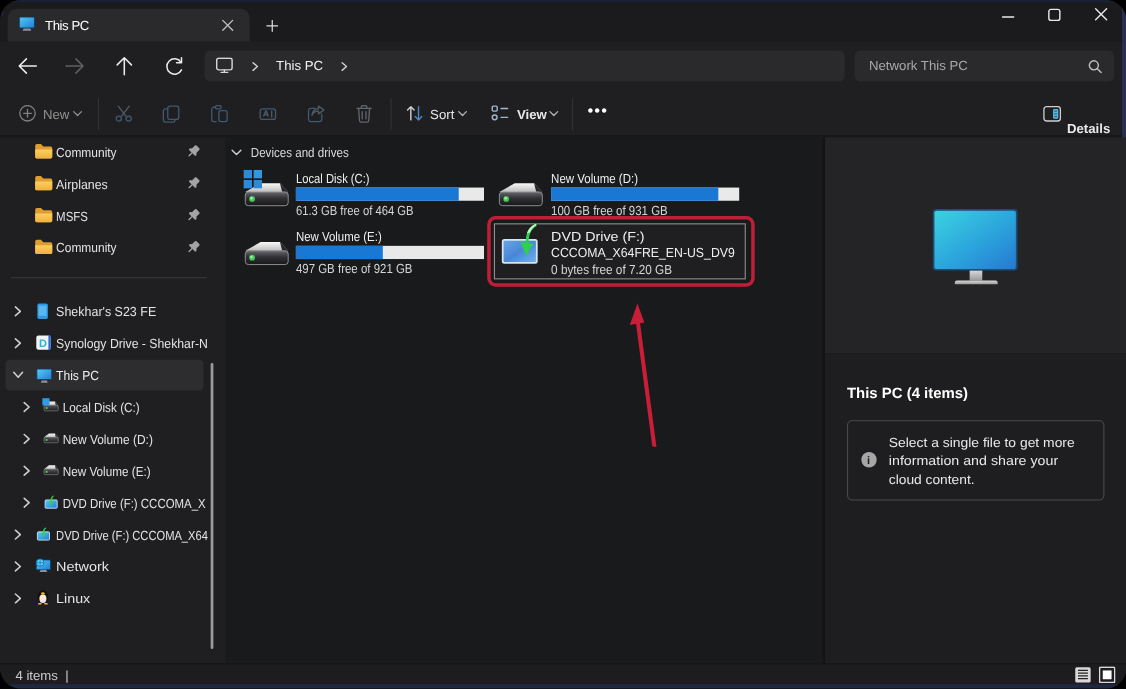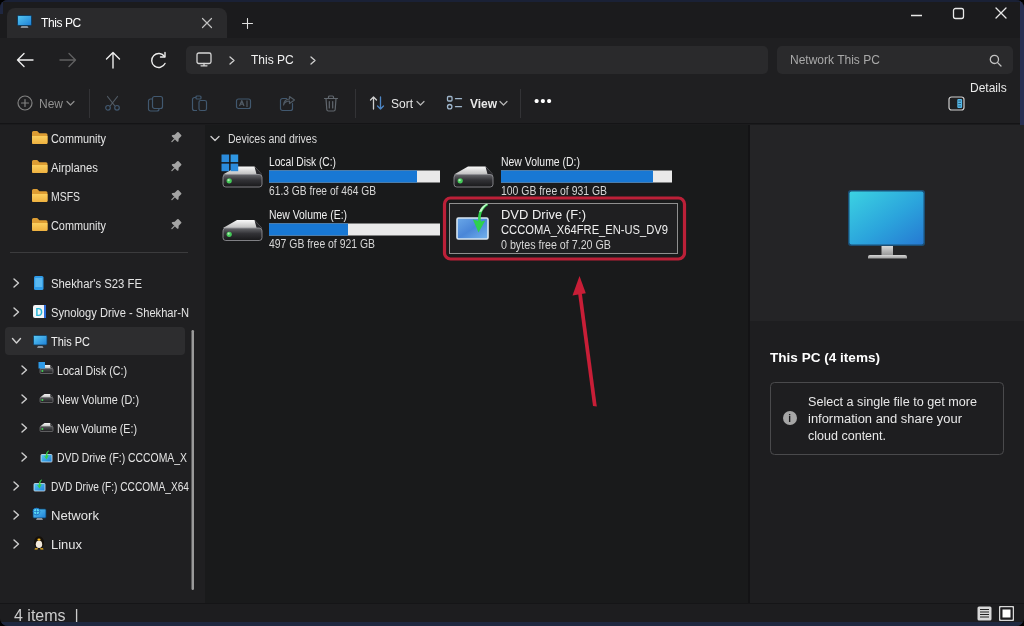--- a/index.html
+++ b/index.html
@@ -1,18 +1,18 @@
 <!DOCTYPE html>
 <html><head>
 <meta charset="utf-8">
 <style>
   * { margin:0; padding:0; box-sizing:border-box; }
   html,body { width:1024px; height:626px; background:#000; overflow:hidden; }
   body { font-family:"Liberation Sans", sans-serif; }
-  #win { position:absolute; inset:0; background:#1b1b1d; border-radius:8px; overflow:hidden; }
+  #win { position:absolute; inset:0; background:#1b1b1d; border-radius:19px; overflow:hidden; }
   .abs { position:absolute; }
   .txt { position:absolute; color:#e6e6e6; font-size:12px; white-space:nowrap; }
 </style>
 </head>
 <body>
 <div id="win">
 
   <div class="abs" style="left:0;top:0;width:1024px;height:38px;background:#1b1b1d;border-top:2px solid #1a2136;"></div>
   <div class="abs" style="left:7px;top:8px;width:220px;height:30px;background:#2a2a2c;border-radius:8px 8px 0 0;"></div>
 
@@ -164,21 +164,21 @@
     <path d="M1 1.5 L4.5 5 L8 1.5" stroke="#b5b5b5" stroke-width="1.2" fill="none" stroke-linecap="round" stroke-linejoin="round"></path>
   </svg>
   <div class="abs" style="left:520px;top:89px;width:1px;height:29px;background:#333336;"></div>
   <div class="txt" style="left:534px;top:92px;color:#ffffff;font-size:15px;letter-spacing:1px;">•••</div>
 
   <svg class="abs" style="left:948px;top:96px" width="17" height="15" viewBox="0 0 17 15">
     <rect x="1" y="1" width="15" height="13" rx="2.5" fill="none" stroke="#cfcfcf" stroke-width="1.2"></rect>
     <rect x="9.3" y="3" width="4.8" height="9" rx="1" fill="#55b8e8"></rect>
       <path d="M10.3 5 L13 5 M10.3 7.5 L13 7.5 M10.3 10 L13 10" stroke="#1a3a50" stroke-width="0.7"></path>
   </svg>
-  <div class="txt" style="left:970px;top:81px;color:#eaeaea;">Details</div>
+  <div class="txt" style="left:970px;top:110px;color:#eaeaea;font-weight:bold;">Details</div>
 
   <div class="abs" style="left:0;top:125px;width:205px;height:478px;background:#1f1f21;"></div>
   <div class="abs" style="left:205px;top:125px;width:545px;height:478px;background:#191a1b;"></div>
   <div class="abs" style="left:750px;top:125px;width:274px;height:196px;background:#242426;"></div>
   <div class="abs" style="left:750px;top:321px;width:274px;height:282px;background:#1e1e20;"></div>
   <div class="abs" style="left:748px;top:125px;width:2px;height:478px;background:#131315;"></div>
 
   <svg class="abs" style="left:0;top:125px" width="205" height="478" viewBox="0 0 205 478">
     <defs>
       <linearGradient id="fldF" x1="0" y1="0" x2="0" y2="1">
@@ -396,21 +396,21 @@
     <text textLength="110" lengthAdjust="spacingAndGlyphs" x="20" y="237" font-size="13.5" font-weight="bold" fill="#ffffff">This PC (4 items)</text>
     <rect x="20.5" y="257.5" width="233" height="72" rx="4" fill="none" stroke="#4a4a4c" stroke-width="1"></rect>
     <circle cx="40" cy="293" r="7" fill="#a6a6a6"></circle>
     <text x="38.2" y="297" font-size="10" font-weight="bold" fill="#1e1e20">i</text>
     <text textLength="169" lengthAdjust="spacingAndGlyphs" x="58" y="281" font-size="12" fill="#e8e8e8">Select a single file to get more</text>
     <text textLength="154" lengthAdjust="spacingAndGlyphs" x="58" y="298" font-size="12" fill="#e8e8e8">information and share your</text>
     <text textLength="78" lengthAdjust="spacingAndGlyphs" x="58" y="315" font-size="12" fill="#e8e8e8">cloud content.</text>
   </svg>
 
   <div class="abs" style="left:0;top:603px;width:1024px;height:23px;background:#1d1d1f;border-top:1px solid #151517;"></div>
-  <div class="txt" style="left:14px;top:607px;color:#cccccc;font-size:16px;">4 items&nbsp;&nbsp;|</div>
+  <div class="txt" style="left:14px;top:607px;color:#cccccc;font-size:12px;">4 items&nbsp;&nbsp;|</div>
   <svg class="abs" style="left:977px;top:606px" width="15" height="15" viewBox="0 0 15 15">
     <rect x="0.5" y="0.5" width="14" height="14" rx="1.5" fill="#d8d8d8"></rect>
     <path d="M3 3.5 L12 3.5 M3 6 L12 6 M3 8.5 L12 8.5 M3 11 L12 11" stroke="#222" stroke-width="1.2"></path>
   </svg>
   <svg class="abs" style="left:999px;top:606px" width="15" height="15" viewBox="0 0 15 15">
     <rect x="0.5" y="0.5" width="14" height="14" rx="1.5" fill="none" stroke="#d8d8d8" stroke-width="1.5"></rect>
     <rect x="3.5" y="3.5" width="8" height="8" fill="#ffffff"></rect>
   </svg>
   <div class="abs" style="left:0;top:622px;width:1024px;height:4px;background:#1f2840;"></div>
   <div class="abs" style="left:1020px;top:0;width:4px;height:125px;background:#272f52;"></div>

